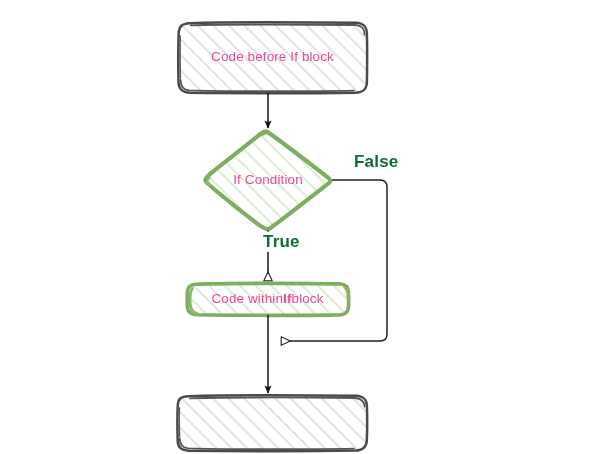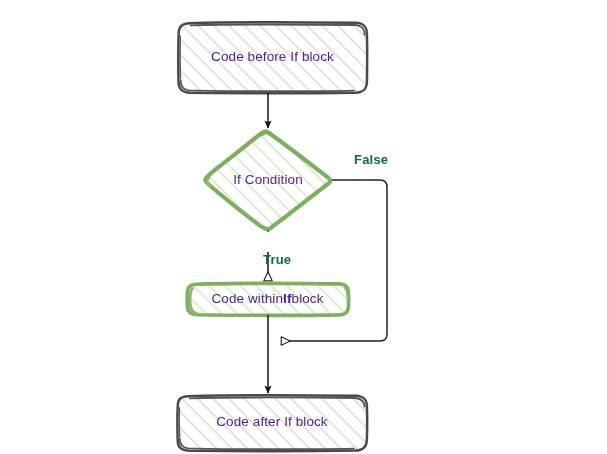--- a/index.html
+++ b/index.html
@@ -25,42 +25,42 @@
     top: 0;
     width: 607px;
     height: 454px;
   }
   .node-label {
     position: absolute;
     display: flex;
     align-items: center;
     justify-content: center;
     text-align: center;
-    color: #4c1d95;
+    color: #ec4899;
     font-size: 13.5px;
     line-height: 1.2;
     letter-spacing: 0.1px;
     white-space: nowrap;
     pointer-events: none;
   }
   .node-label b { font-weight: 700; }
   .edge-label {
     position: absolute;
-    font-size: 13px;
+    font-size: 17px;
     font-weight: 700;
     color: #0f6b3c;
     letter-spacing: 0.2px;
     white-space: nowrap;
   }
   .lbl-top      { left: 178px; top: 22px;  width: 189px; height: 71px; }
   .lbl-diamond  { left: 205px; top: 160px; width: 126px; height: 40px; text-align: center; }
   .lbl-green    { left: 187px; top: 283px; width: 161px; height: 32px; align-items: center; }
   .lbl-bottom   { left: 177px; top: 395px; width: 190px; height: 55px; }
   .lbl-false    { left: 354px; top: 152px; }
-  .lbl-true     { left: 263px; top: 232px; margin-top: 20px; }
+  .lbl-true     { left: 263px; top: 232px; }
 </style>
 </head>
 <body>
 
 <div id="canvas">
 
   <svg id="flow-svg" viewBox="0 0 607 454">
     <defs>
 
       <pattern id="hatch-gray" width="11" height="11" patternUnits="userSpaceOnUse" patternTransform="rotate(-45)">
@@ -132,19 +132,18 @@
       <path d="M179.4,408 C179.2,418 179.3,430 179.6,436.6" fill="none" stroke="#5a5a5a" stroke-width="1.5" stroke-linecap="round"></path>
     </g>
   </svg>
 
   <div class="node-label lbl-top">Code before If block</div>
 
   <div class="node-label lbl-diamond">If Condition</div>
 
   <div class="node-label lbl-green">Code within <b>If</b> block</div>
 
-  <div class="node-label lbl-bottom">Code after If block</div>
 
   <div class="edge-label lbl-false">False</div>
 
   <div class="edge-label lbl-true">True</div>
 
 </div>
 
 </body></html>

